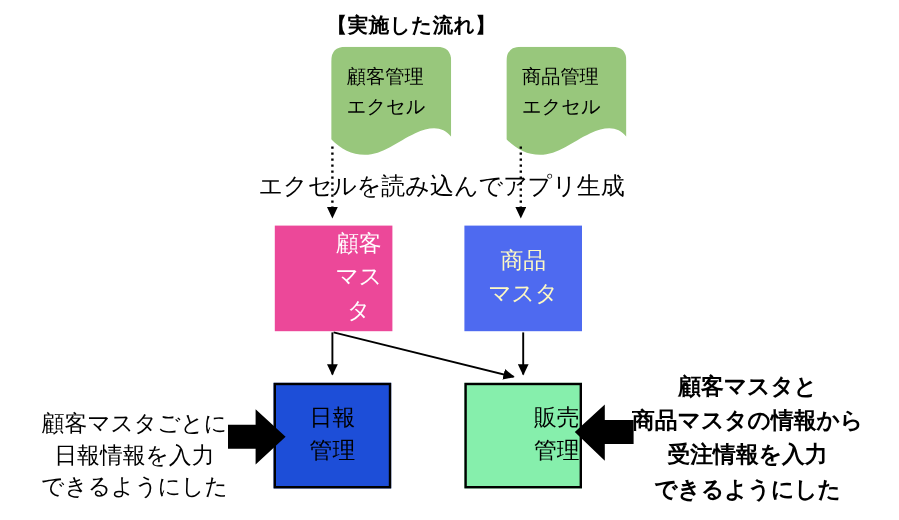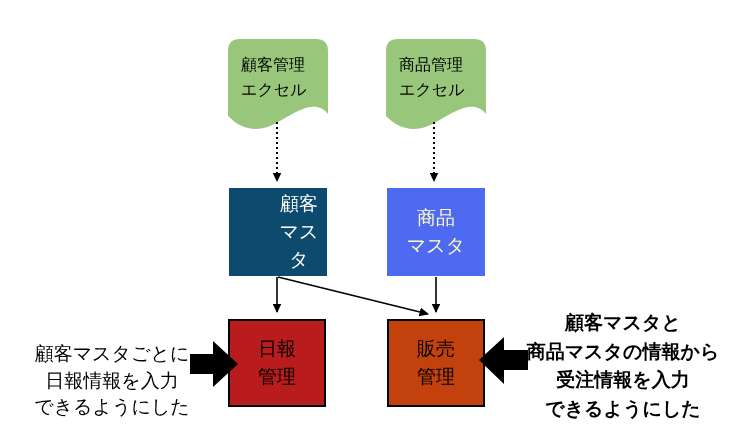--- a/index.html
+++ b/index.html
@@ -5,21 +5,21 @@
   html,body{margin:0;padding:0;background:#fff;}
   .stage{
     position:relative;width:749px;height:433px;background:#fff;overflow:hidden;
     font-family:"Liberation Sans","DejaVu Sans",sans-serif;color:#000;
   }
   .abs{position:absolute;}
   .title{
     top:10px;left:243px;width:200px;text-align:center;
     font-size:17px;font-weight:bold;letter-spacing:0.5px;
   }
-  .doc{width:100px;height:91px;top:39px;}
+  .doc{width:100px;height:91px;top:39px;margin-left:48px;}
   .doc svg{position:absolute;top:0;left:0;}
   .doc-label{
     position:absolute;top:13px;left:13px;font-size:16px;line-height:25px;
     white-space:pre-line;text-align:left;
   }
   .caption{
     top:142px;left:188px;width:360px;text-align:center;font-size:20px;
   }
   .node{
     width:98px;height:88px;display:flex;align-items:center;justify-content:center;
@@ -33,52 +33,54 @@
   }
   .note-left{top:341px;left:12px;width:200px;line-height:26.5px;}
   .note-right{top:309px;left:522px;width:202px;line-height:28.5px;font-weight:bold;}
   .connector-layer{top:0;left:0;pointer-events:none;}
 </style>
 </head>
 <body>
 
 <div class="stage">
 
+  <div class="abs title">【実施した流れ】</div>
 
   <div class="abs doc" style="left:228px;">
     <svg width="100" height="91" viewBox="0 0 100 91">
       <path d="M 12 0 L 88 0 Q 100 0 100 12 L 100 75 C 93 66 83 66 70 72 C 55 79 43 90 28 90 C 17 90 8 85 0 77 L 0 12 Q 0 0 12 0 Z" fill="#98C77C"></path>
     </svg>
     <div class="doc-label">顧客管理
 エクセル</div>
   </div>
 
-  <div class="abs doc" style="left:386px;text-decoration:underline;">
+  <div class="abs doc" style="left:374px;text-decoration:underline;">
     <svg width="100" height="91" viewBox="0 0 100 91">
       <path d="M 12 0 L 88 0 Q 100 0 100 12 L 100 75 C 93 66 83 66 70 72 C 55 79 43 90 28 90 C 17 90 8 85 0 77 L 0 12 Q 0 0 12 0 Z" fill="#98C77C"></path>
     </svg>
     <div class="doc-label">商品管理
 エクセル</div>
   </div>
 
+  <div class="abs caption">エクセルを読み込んでアプリ生成</div>
 
-  <div class="abs node master" style="left: 229px; background: #0c4a6e; color: rgb(255, 255, 255); padding-left: 42px;">
+  <div class="abs node master" style="left: 229px; background: #ec4899; color: rgb(255, 255, 255); padding-left: 42px;">
     <span>顧客
 マスタ</span>
   </div>
   <div class="abs node master" style="left: 387px; background: rgb(78, 106, 240); color: #fef9c3;">
     <span>商品
 マスタ</span>
   </div>
 
-  <div class="abs node app" style="left: 228px; background: #b91c1c; border-color: rgb(0, 0, 0); color: rgb(0, 0, 0);">
+  <div class="abs node app" style="left: 228px; background: #1d4ed8; border-color: rgb(0, 0, 0); color: rgb(0, 0, 0);">
     <span>日報
 管理</span>
   </div>
-  <div class="abs node app" style="left: 387px; background: #c2410c; border-color: rgb(0, 0, 0); color: rgb(0, 0, 0);">
+  <div class="abs node app" style="left: 387px; background: #86efac; border-color: rgb(0, 0, 0); color: rgb(0, 0, 0); justify-content: flex-end;">
     <span>販売
 管理</span>
   </div>
 
   <div class="abs note note-left">顧客マスタごとに
 日報情報を入力
 できるようにした</div>
   <div class="abs note note-right">顧客マスタと
 商品マスタの情報から
 受注情報を入力

